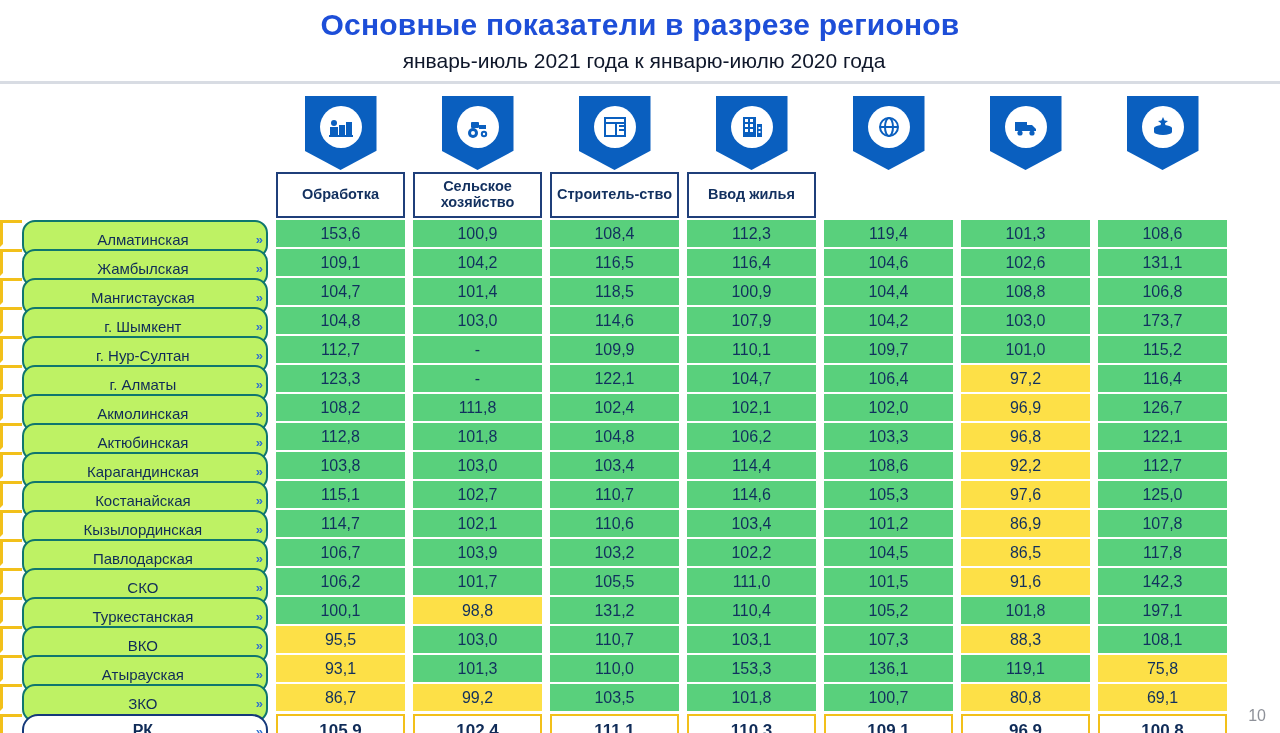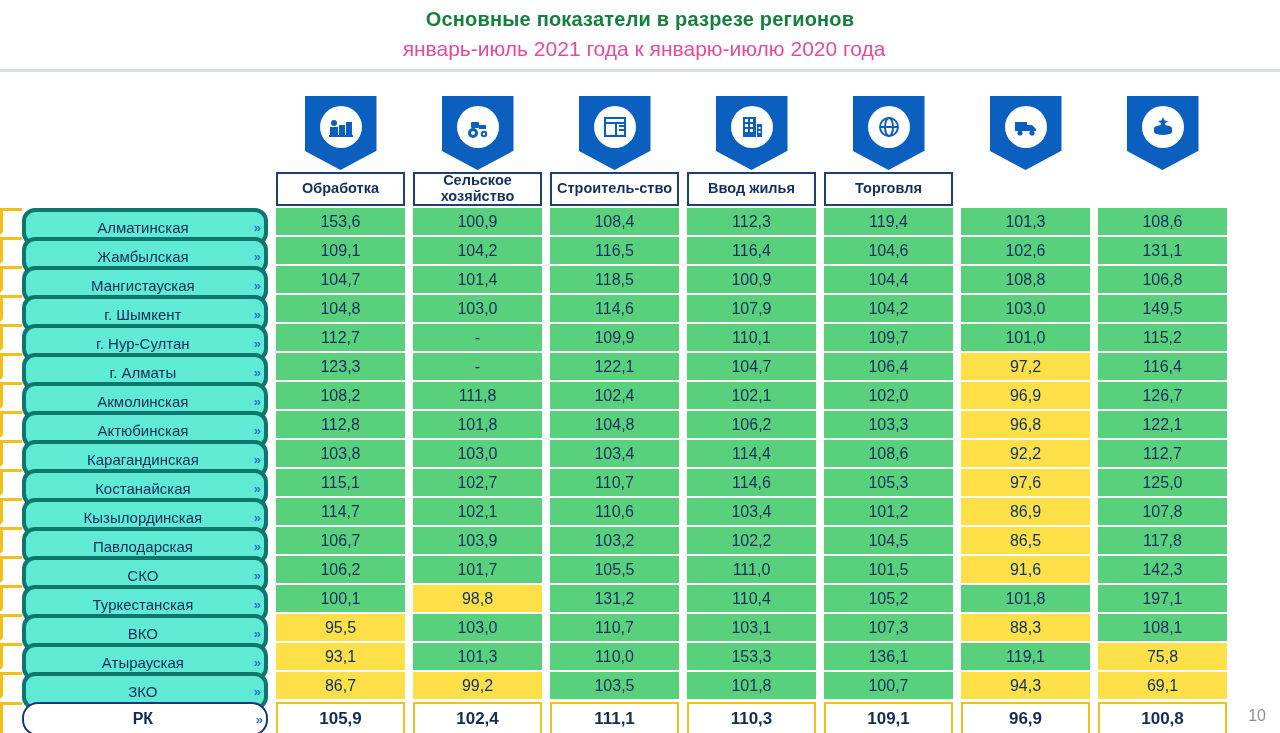--- a/index.html
+++ b/index.html
@@ -15,29 +15,29 @@
     position: relative;
     overflow: hidden;
   }
 
   
   .header {
     text-align: center;
     padding-top: 8px;
   }
   .title {
-    font-size: 20px;
+    font-size: 30px;
     font-weight: bold;
-    color: #15803d;
+    color: #1d4ed8;
     letter-spacing: 0.2px;
     line-height: 1.15;
   }
   .subtitle {
     font-size: 21px;
-    color: #ec4899;
+    color: #0f172a;
     margin-top: 6px;
     line-height: 1.15;
     margin-left: 8px;
   }
   .header-rule {
     margin-top: 8px;
     height: 3px;
     background: #d8dce3;
     width: 100%;
   }
@@ -86,21 +86,21 @@
     margin-bottom: 12px;
   }
   .banner .glyph svg { display: block; }
 
   
   .head-row { margin-top: 2px; }
   .col-head {
     border: 2px solid #1f3f7a;
     background: #ffffff;
     margin: 0 4px;
-    height: 34px;
+    height: 46px;
     display: flex;
     align-items: center;
     justify-content: center;
     text-align: center;
     font-size: 14.5px;
     font-weight: bold;
     color: #12305f;
     line-height: 1.1;
     padding: 0 2px;
     box-sizing: border-box;
@@ -113,23 +113,23 @@
   }
   .rail {
     border-left: 3px solid #f2c01a;
     border-top: 3px solid #f2c01a;
     border-bottom: 3px solid transparent;
     height: 27px;
     box-sizing: border-box;
   }
   .row-first .rail { border-top: 3px solid #f2c01a; }
   .name-cell {
-    border: 4px solid #0f766e;
+    border: 2px solid #0f766e;
     border-radius: 13px;
-    background: #5eead4;
+    background: #bef264;
     height: 38px;
     display: flex;
     align-items: center;
     justify-content: space-between;
     padding: 0 6px 0 10px;
     box-sizing: border-box;
     font-size: 15px;
     color: #102c58;
     margin-right: 4px;
   }
@@ -335,21 +335,20 @@
     </div>
   </div>
 
   <div class="grid head-row">
     <div></div>
       <div></div>
     <div class="col-head">Обработка</div>
     <div class="col-head">Сельское хозяйство</div>
     <div class="col-head">Строитель-ство</div>
     <div class="col-head">Ввод жилья</div>
-    <div class="col-head">Торговля</div>
   </div>
 
   <div id="rows-container">
       <div class="grid data-row row-first">
         <div class="rail"></div>
         <div class="name-cell">
           <span class="label">Алматинская</span>
           <span class="chev">»</span>
         </div>
         <div class="val green">153,6</div>
@@ -393,21 +392,21 @@
         <div class="name-cell">
           <span class="label">г. Шымкент</span>
           <span class="chev">»</span>
         </div>
         <div class="val green">104,8</div>
         <div class="val green">103,0</div>
         <div class="val green">114,6</div>
         <div class="val green">107,9</div>
         <div class="val green">104,2</div>
         <div class="val green">103,0</div>
-        <div class="val green">149,5</div>
+        <div class="val green">173,7</div>
       </div>
       <div class="grid data-row">
         <div class="rail"></div>
         <div class="name-cell">
           <span class="label">г. Нур-Султан</span>
           <span class="chev">»</span>
         </div>
         <div class="val green">112,7</div>
         <div class="val none">-</div>
         <div class="val green">109,9</div>
@@ -574,21 +573,21 @@
         <div class="rail"></div>
         <div class="name-cell">
           <span class="label">ЗКО</span>
           <span class="chev">»</span>
         </div>
         <div class="val red">86,7</div>
         <div class="val red">99,2</div>
         <div class="val green">103,5</div>
         <div class="val green">101,8</div>
         <div class="val green">100,7</div>
-        <div class="val red">94,3</div>
+        <div class="val red">80,8</div>
         <div class="val red">69,1</div>
       </div>
     </div>
 
   <div class="grid total-row">
     <div class="total-rail"></div>
     <div class="total-name">
       <span class="label">РК</span>
       <span class="chev">»</span>
     </div>

